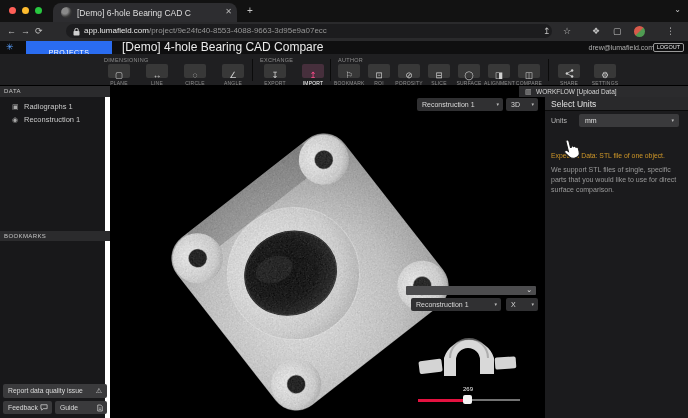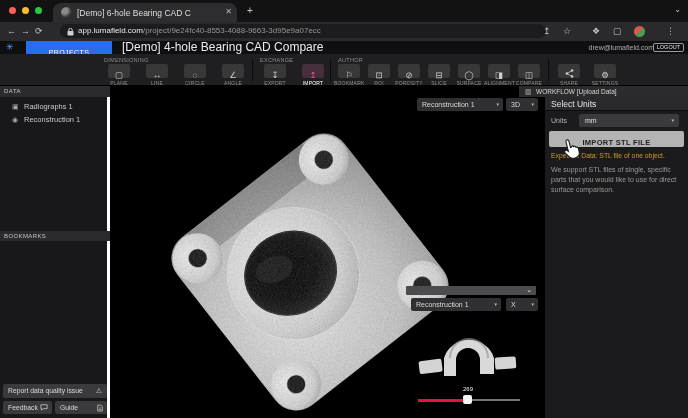--- a/index.html
+++ b/index.html
@@ -15,21 +15,21 @@
   #tab-favicon { left:8px; top:4px; width:11px; height:11px; border-radius:50%;
                  background:radial-gradient(circle at 35% 35%, #8a8a8a 0 30%, #3a3a3a 60%, #1d1d1d 100%); }
   #tab-title { left:24px; top:3px; width:136px; height:13px; font-size:8.5px; color:#dfdfdf; line-height:14px;
                white-space:nowrap; overflow:hidden; text-overflow:ellipsis; }
   #tab-close { right:5px; top:4px; font-size:8px; color:#b5b5b5; }
   #newtab { left:247px; top:5px; font-size:10px; color:#c9c9c9; }
   #tabchevron { right:7px; top:5px; font-size:8px; color:#c9c9c9; }
 
   #urlrow { left:0; top:22px; width:688px; height:19px; background:#2a2a2c; }
   .nav-ic { top:4px; font-size:9px; color:#c2c2c2; }
-  #urlpill { left:60px; top:2px; width:486px; height:14px; border-radius:7px; background:#1c1c1e; }
+  #urlpill { left:66px; top:2px; width:486px; height:14px; border-radius:7px; background:#1c1c1e; }
   #lock { left:7px; top:3.5px; }
   #url-text { left:18px; top:1px; font-size:8px; line-height:12px; white-space:nowrap; }
   #url-domain { color:#e8e8e8; } #url-path { color:#969696; }
   .br-ic { top:4px; font-size:9px; color:#c2c2c2; }
   #avatar { left:634px; top:3.5px; width:11px; height:11px; border-radius:50%;
             background:linear-gradient(135deg,#d85a4a 0 45%,#4f9b52 55% 100%); }
 
   
   #appbar { left:0; top:41px; width:688px; height:13px; background:#0f0f10; }
   #logo { left:6px; top:1px; font-size:9px; color:#5aa0ff; }
@@ -53,21 +53,21 @@
   .tb-divider { top:5px; width:1px; height:22px; background:#0b0b0b; }
 
   
   #data-header { left:0; top:86px; width:110px; height:11px; background:#2b2b2d; }
   #data-header span { font-size:6px; color:#c8c8c8; line-height:11px; padding-left:4px; letter-spacing:.5px; }
   #workflow-header { left:519px; top:86px; width:169px; height:11px; background:#2b2b2d; }
   #workflow-icon { left:6px; top:0; font-size:7px; color:#bcbcbc; line-height:11px; }
   #workflow-label { left:17px; top:0; font-size:6.5px; color:#d8d8d8; line-height:11px; }
 
   
-  #sidebar { left:0; top:97px; width:110px; height:321px; background:#18181a; border-right:3px solid #ffffff; }
+  #sidebar { left:0; top:97px; width:110px; height:321px; background:#18181a; border-right:5px solid #ffffff; }
   .side-item { left:0; width:110px; height:13px; }
   .side-item .si-icon { position:absolute; left:12px; top:0; font-size:7px; color:#a8a8a8; line-height:13px; }
   .side-item .si-label { position:absolute; left:24px; top:0; font-size:7.5px; color:#c9c9c9; line-height:13px; }
   #bookmarks-header { left:0; top:134px; width:110px; height:10px; background:#2b2b2d; }
   #bookmarks-header span { font-size:6px; color:#c4c4c4; line-height:10px; padding-left:4px; letter-spacing:.4px; }
   .side-btn { background:#3a3a3c; border-radius:2px; }
   .side-btn .sb-label { position:absolute; left:5px; top:0; font-size:6.8px; color:#dadada; }
   #report-btn { left:3px; top:287px; width:104px; height:14px; }
   #report-btn .sb-label { line-height:14px; }
   #report-warning { right:5px; top:3px; font-size:7px; color:#d8d8d8; line-height:8px; }
@@ -382,23 +382,20 @@
 
   <div id="rpanel" class="abs">
     <div id="sd-header" class="abs">
       <span style="display:block">Select Units</span>
     </div>
     <span id="units-label" class="abs">Units</span>
     <div id="units-select" class="abs">
       <span class="vs-val">mm</span>
       <span class="vs-chev">▾</span>
     </div>
-    <div id="import-stl-btn" class="abs">
-      <span>IMPORT STL FILE</span>
-    </div>
     <svg id="hand-cursor" class="abs" width="22" height="24" viewBox="0 0 22 24">
       <path d="M8 2 C9.1 2 9.9 2.8 9.9 3.9 L9.9 10 L10.8 10.1 C11 9.2 11.9 8.7 12.8 9 L13 10 C13.9 9.6 14.9 10.1 15.1 11 L15.4 11.4 C16.3 11.1 17.2 11.7 17.3 12.6 L17.3 15.8 C17.3 19.2 15.2 21.5 11.8 21.5 C9 21.5 7.6 20.6 6.3 18.6 L3.5 14.4 C2.9 13.5 3.2 12.4 4.1 12 C4.9 11.6 5.7 11.9 6.3 12.6 L6.9 13.4 L6.9 3.9 C6.9 2.8 6.9 2 8 2 Z" fill="#ffffff" stroke="#1a1a1a" stroke-width="1.1" transform="rotate(-14 11 12)"></path>
     </svg>
     <div id="expected-note" class="abs">Expected Data: STL file of one object.</div>
     <div id="panel-desc" class="abs">We support STL files of single, specific parts that you would like to use for direct surface comparison.</div>
   </div>
 
 </div>
 
 </body></html>

